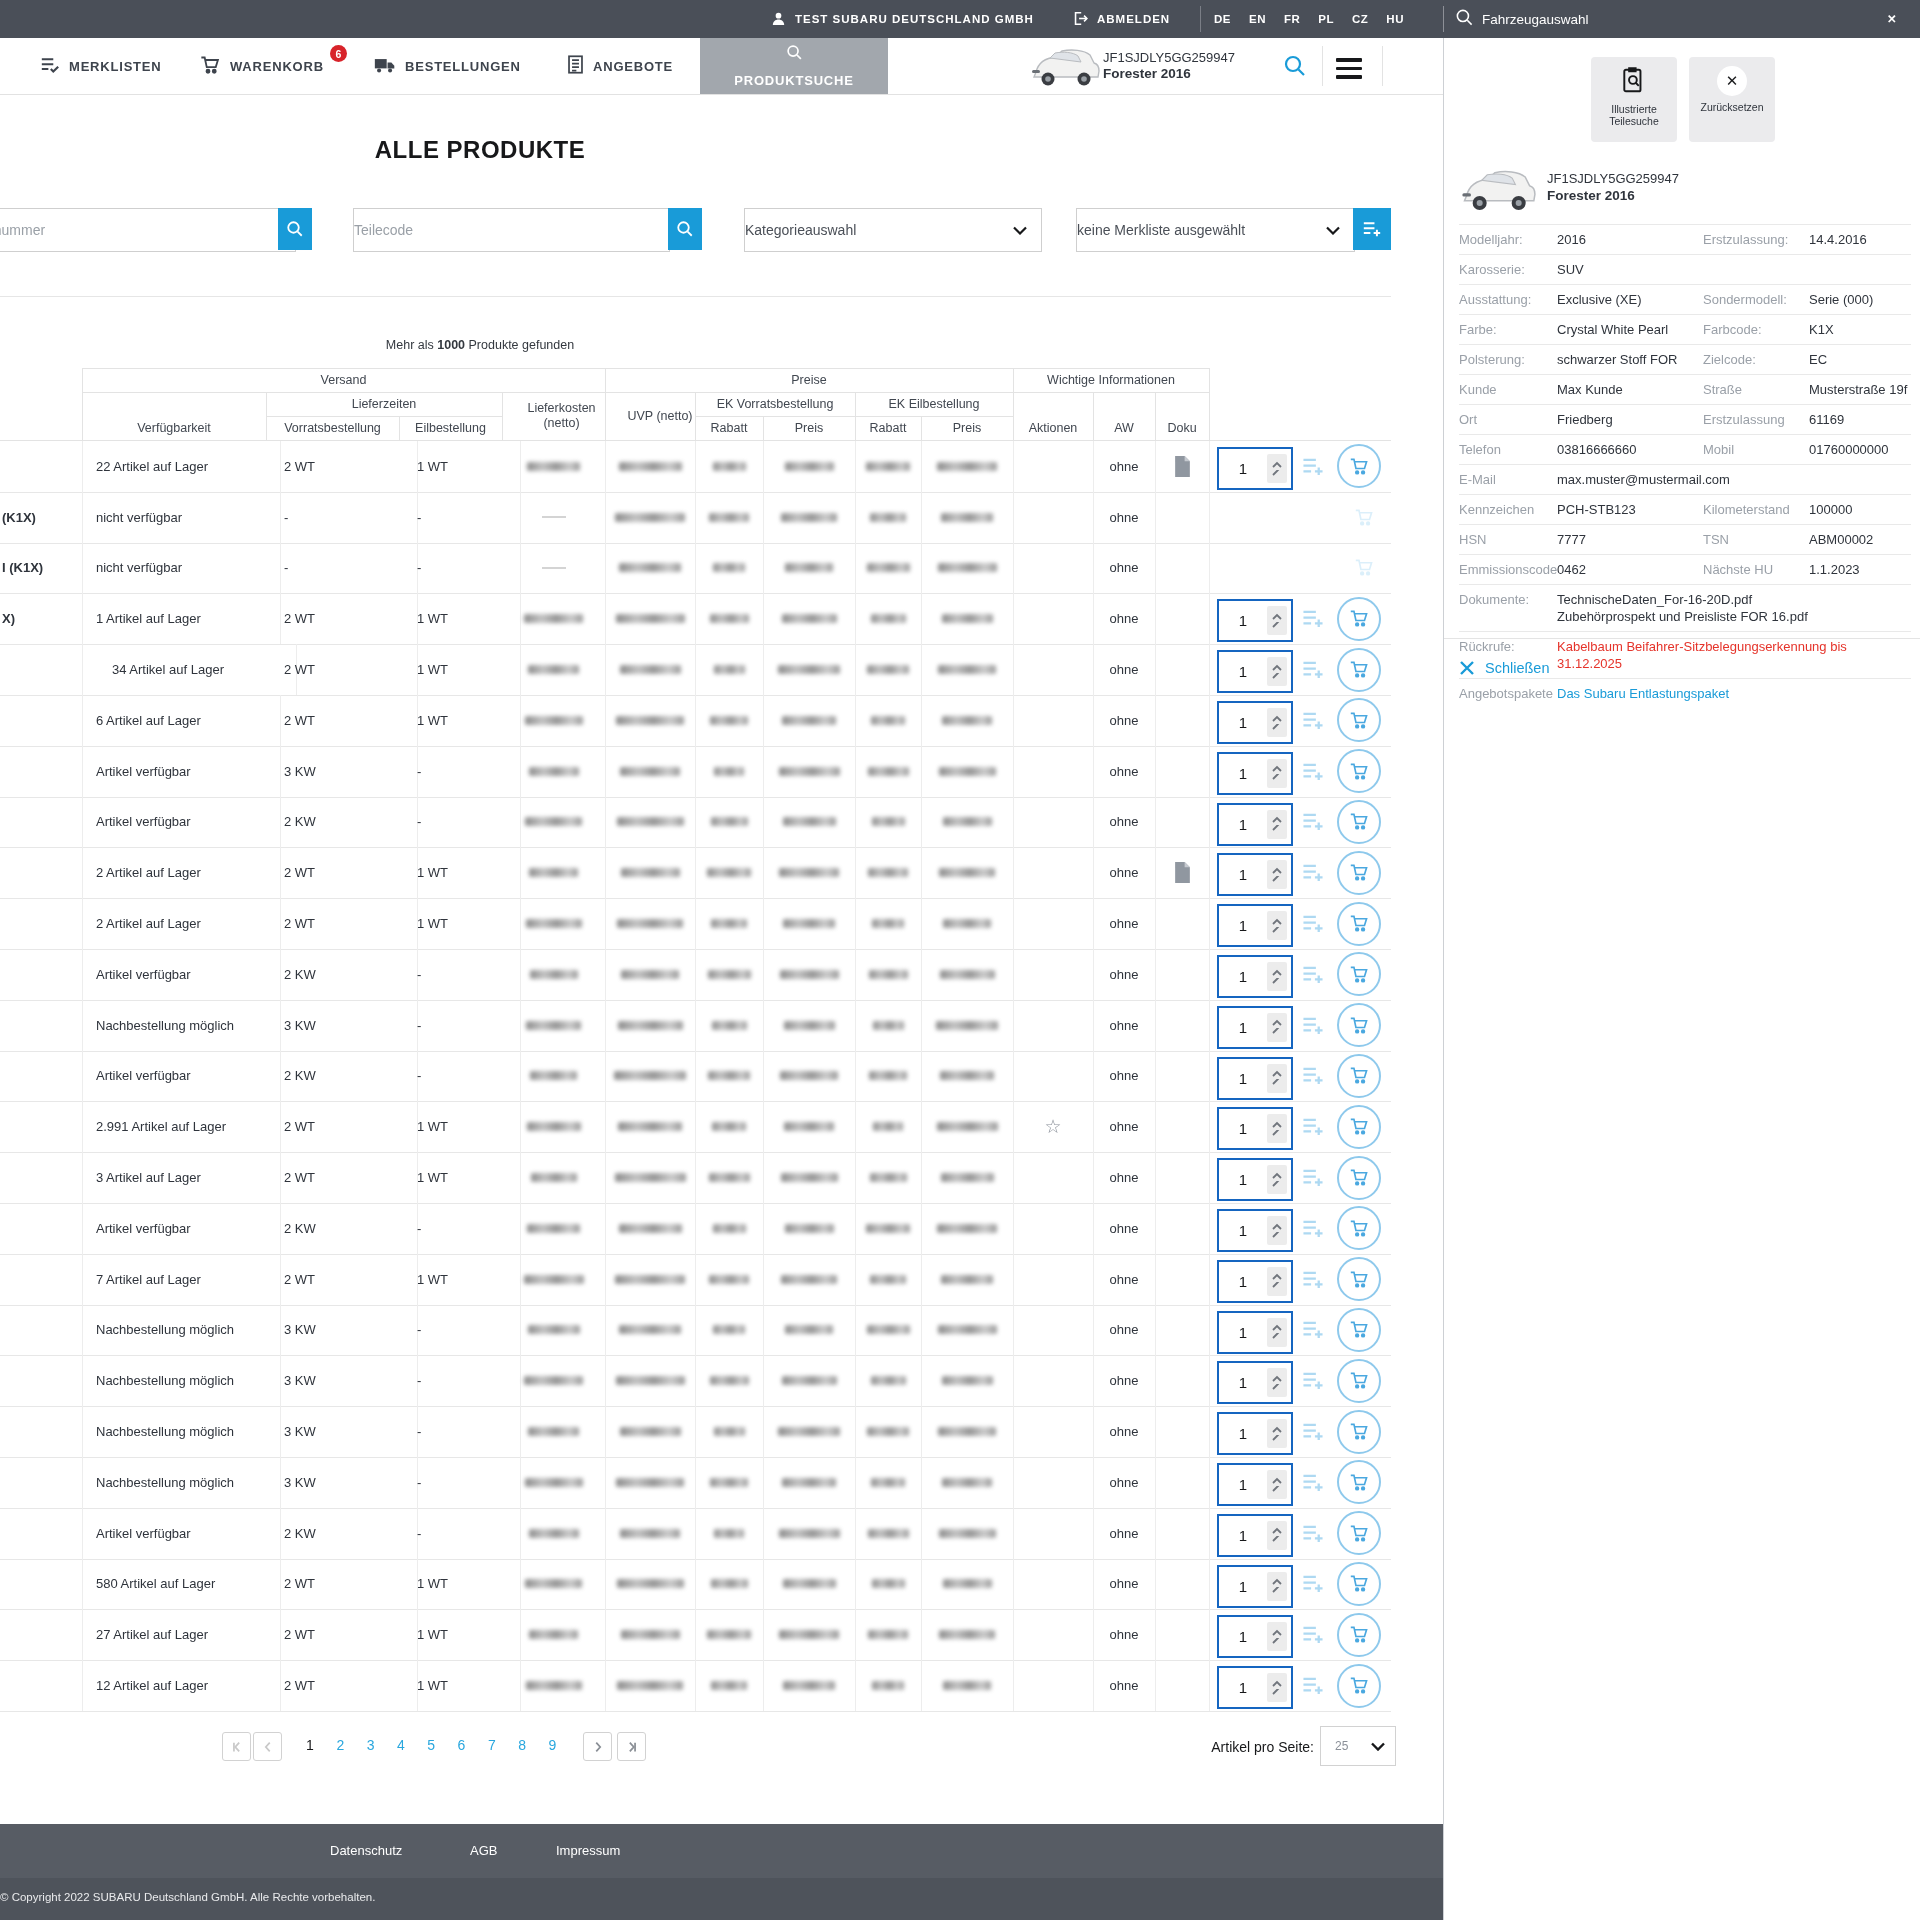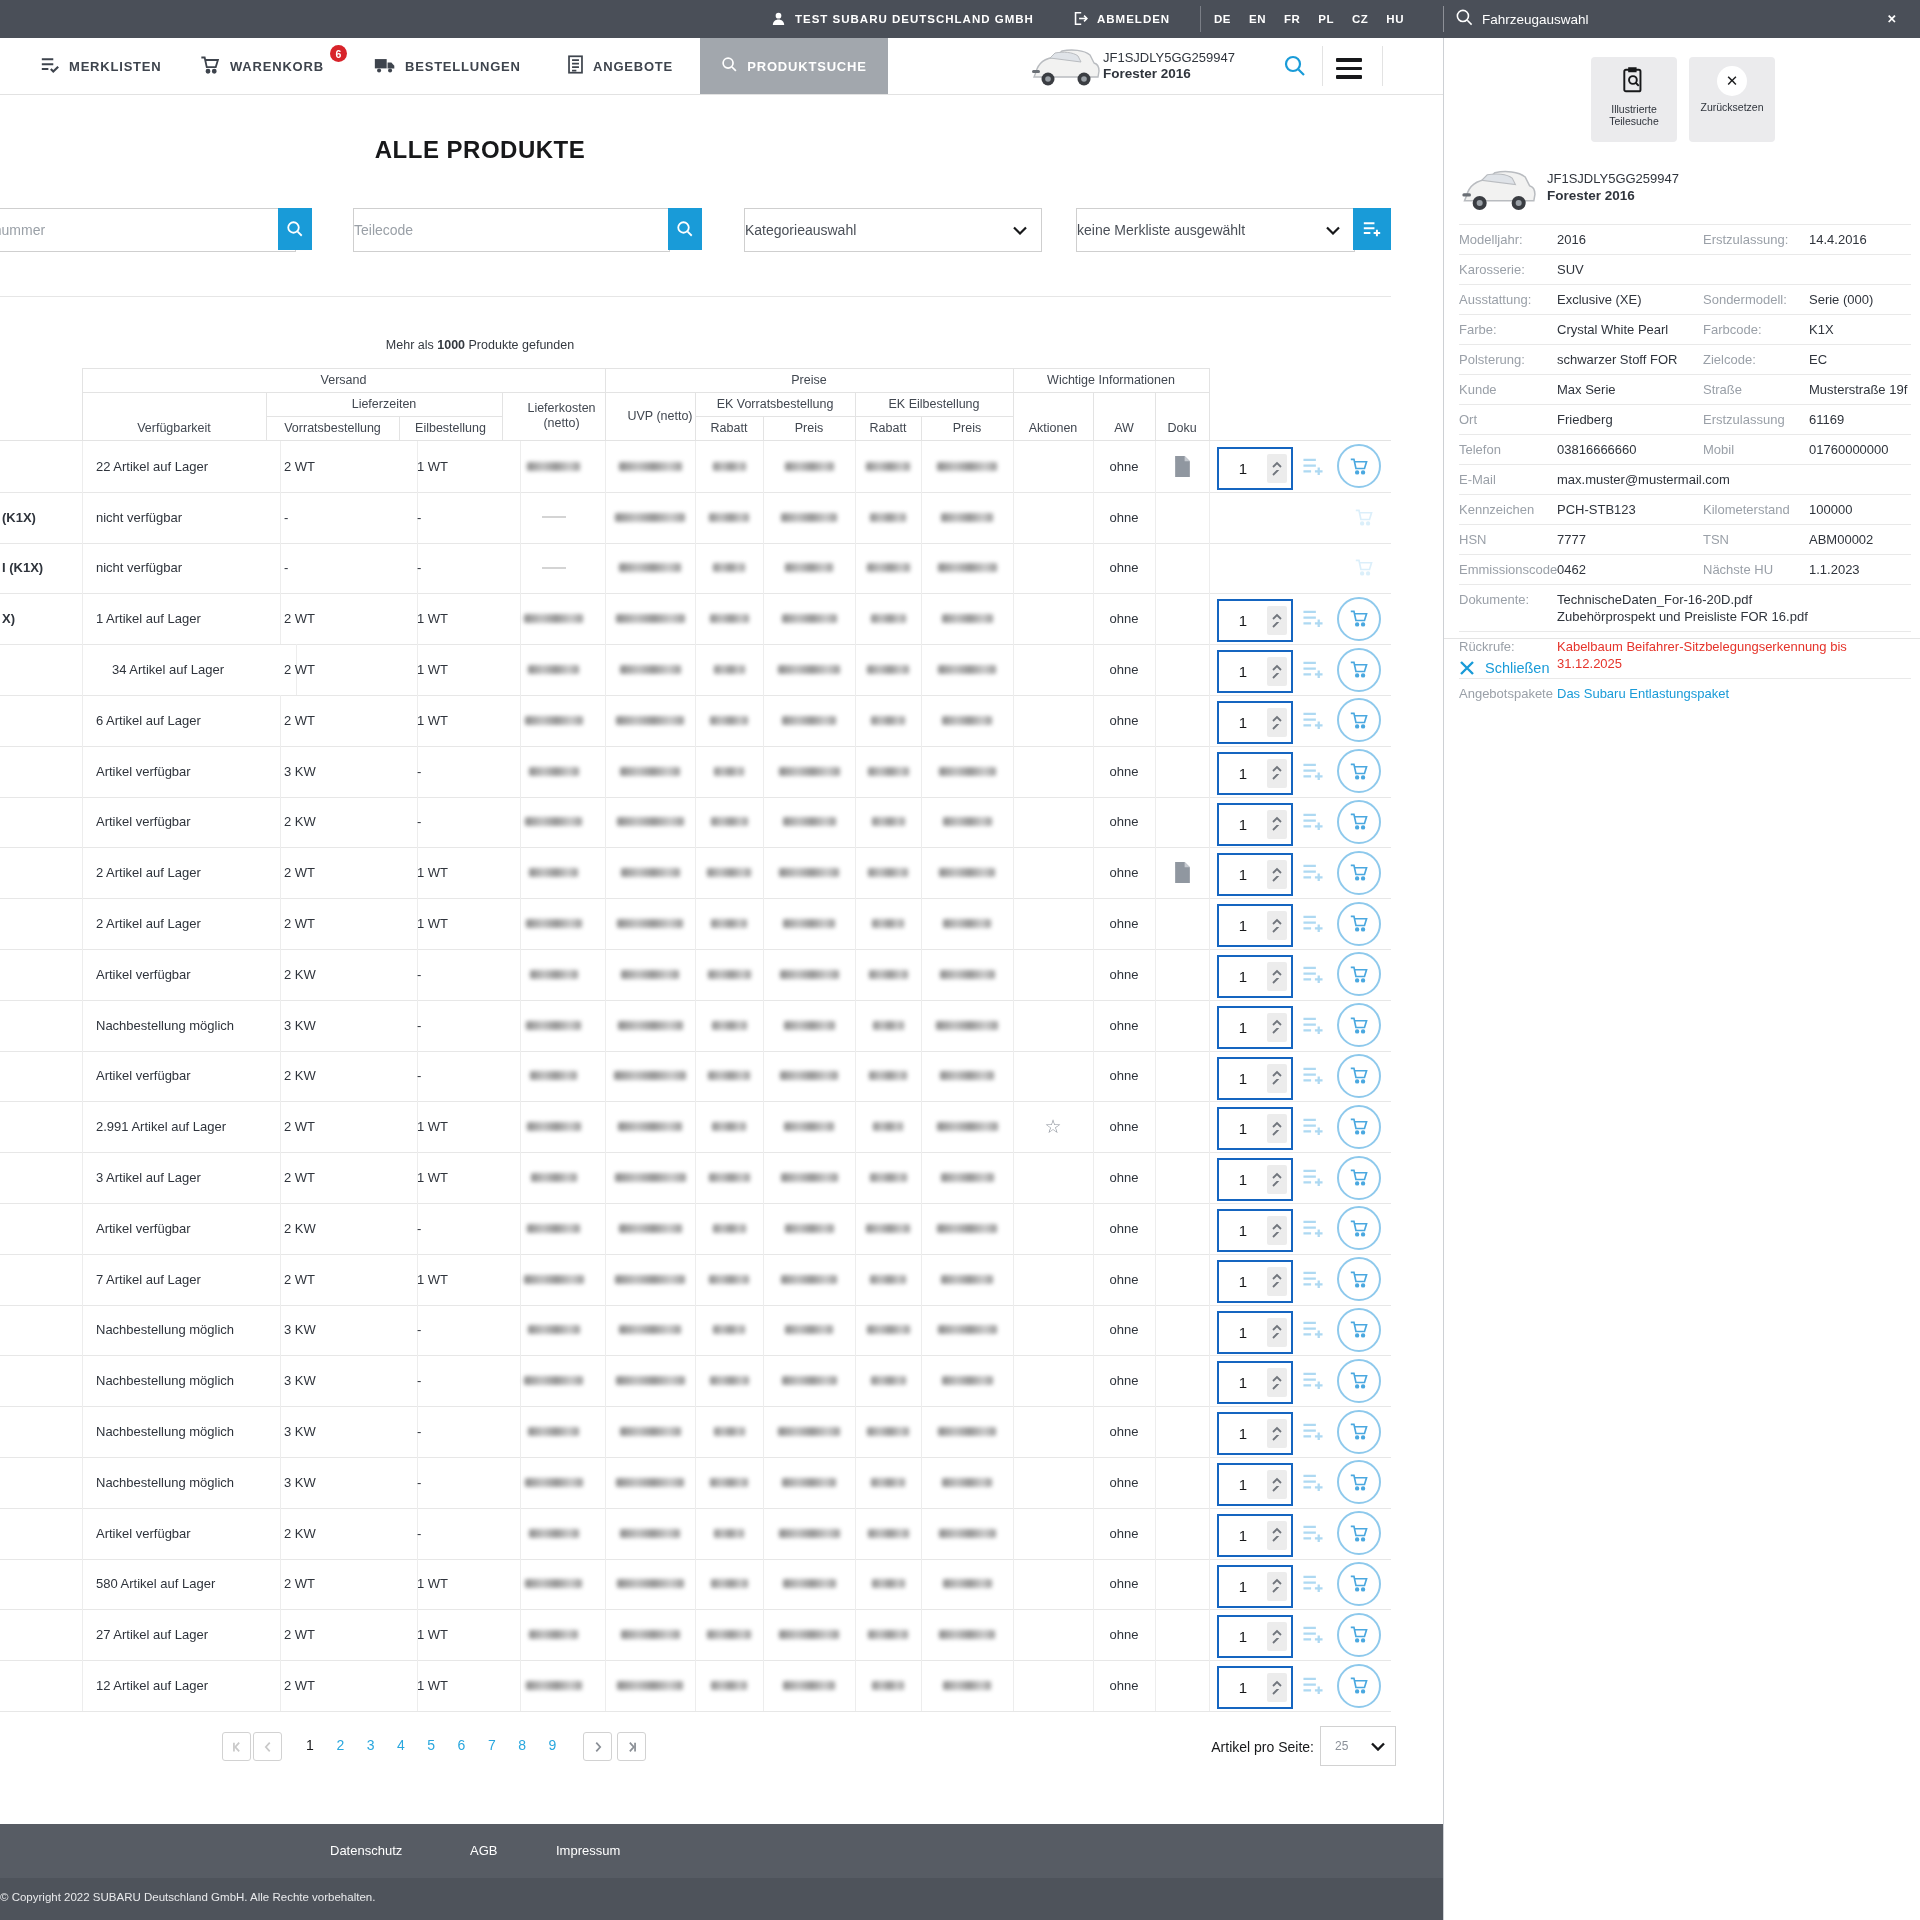--- a/index.html
+++ b/index.html
@@ -187,21 +187,21 @@
     </div>
     <div class="nav-item" style="left:567px;">
       <span>
         <svg width="17" height="19" viewBox="0 0 18 22" fill="none" stroke="#3e444d" stroke-width="2">
             <rect x="1.5" y="1.5" width="15" height="19"></rect>
             <path d="M5 6h8M5 10h8M5 14h8M5 18h5"></path>
           </svg>
       </span>
       <span>ANGEBOTE</span>
     </div>
-    <div class="nav-item nav-active" style="left:700px;width:188px;">
+    <div class="nav-item nav-active" style="left:700px;width:188px;flex-direction:column;">
       <span>
         <svg width="17" height="17" viewBox="0 0 24 24" fill="none" stroke="#fff" stroke-width="2.4">
             <circle cx="10" cy="10" r="7"></circle>
             <path d="M15.5 15.5L21 21"></path>
           </svg>
       </span>
       <span>PRODUKTSUCHE</span>
     </div>
     <div class="abs" style="left:1028px;top:8px;">
       <svg width="72" height="42" viewBox="0 0 72 42">
@@ -1838,21 +1838,21 @@
           <div class="dval">K1X</div>
         </div>
         <div class="drow">
           <div class="dlabel">Polsterung:</div>
           <div class="dval">schwarzer Stoff FOR</div>
           <div class="dlabel">Zielcode:</div>
           <div class="dval">EC</div>
         </div>
         <div class="drow">
           <div class="dlabel">Kunde</div>
-          <div class="dval">Max Serie</div>
+          <div class="dval">Max Kunde</div>
           <div class="dlabel">Straße</div>
           <div class="dval">Musterstraße 19f</div>
         </div>
         <div class="drow">
           <div class="dlabel">Ort</div>
           <div class="dval">Friedberg</div>
           <div class="dlabel">Erstzulassung</div>
           <div class="dval">61169</div>
         </div>
         <div class="drow">

